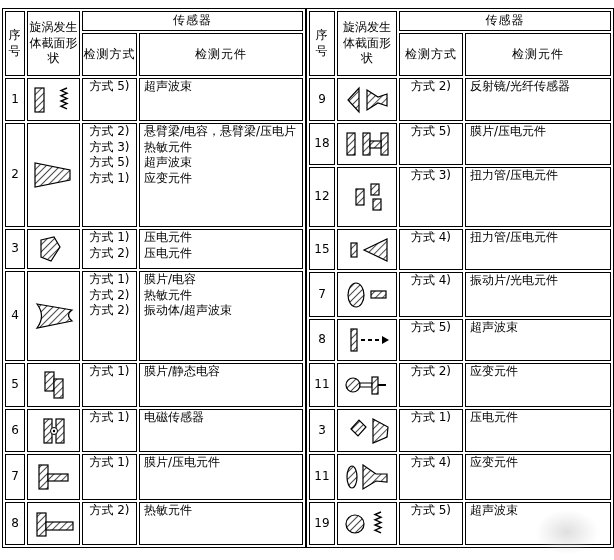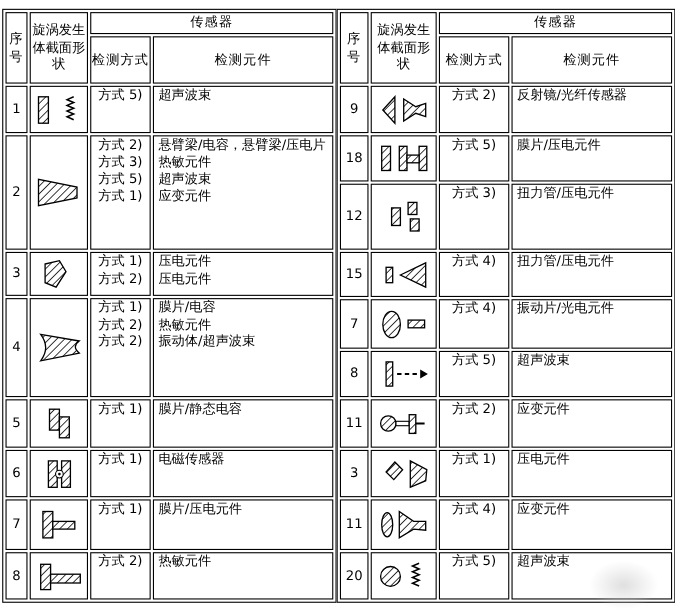--- a/index.html
+++ b/index.html
@@ -516,21 +516,21 @@
               <div class="line">方式 4)</div>
             </div>
           </td>
           <td class="el-cell" style="height:46px">
             <div class="stack">
               <div class="line">应变元件</div>
             </div>
           </td>
         </tr>
         <tr style="height: 43px;">
-          <td style="height:43px">20</td>
+          <td style="height:43px">19</td>
           <td class="shape-cell" style="height:43px">
             <svg width="48" height="30" viewBox="0 0 48 30">
               <defs>
                 <pattern id="h18" width="5" height="5" patternUnits="userSpaceOnUse" patternTransform="rotate(45)">
                   <rect width="5" height="5" fill="#fff"></rect>
                   <line x1="0" y1="0" x2="0" y2="5" stroke="#000" stroke-width="1.4"></line>
                 </pattern>
               </defs>
               <circle cx="12" cy="15" r="9" fill="url(#h18)" stroke="#000" stroke-width="1.2"></circle>
               <path d="M38,3 l-6,2.6 l6,2.6 l-6,2.6 l6,2.6 l-6,2.6 l6,2.6 l-6,2.6 l6,2.6" fill="none" stroke="#000" stroke-width="1.4"></path>

